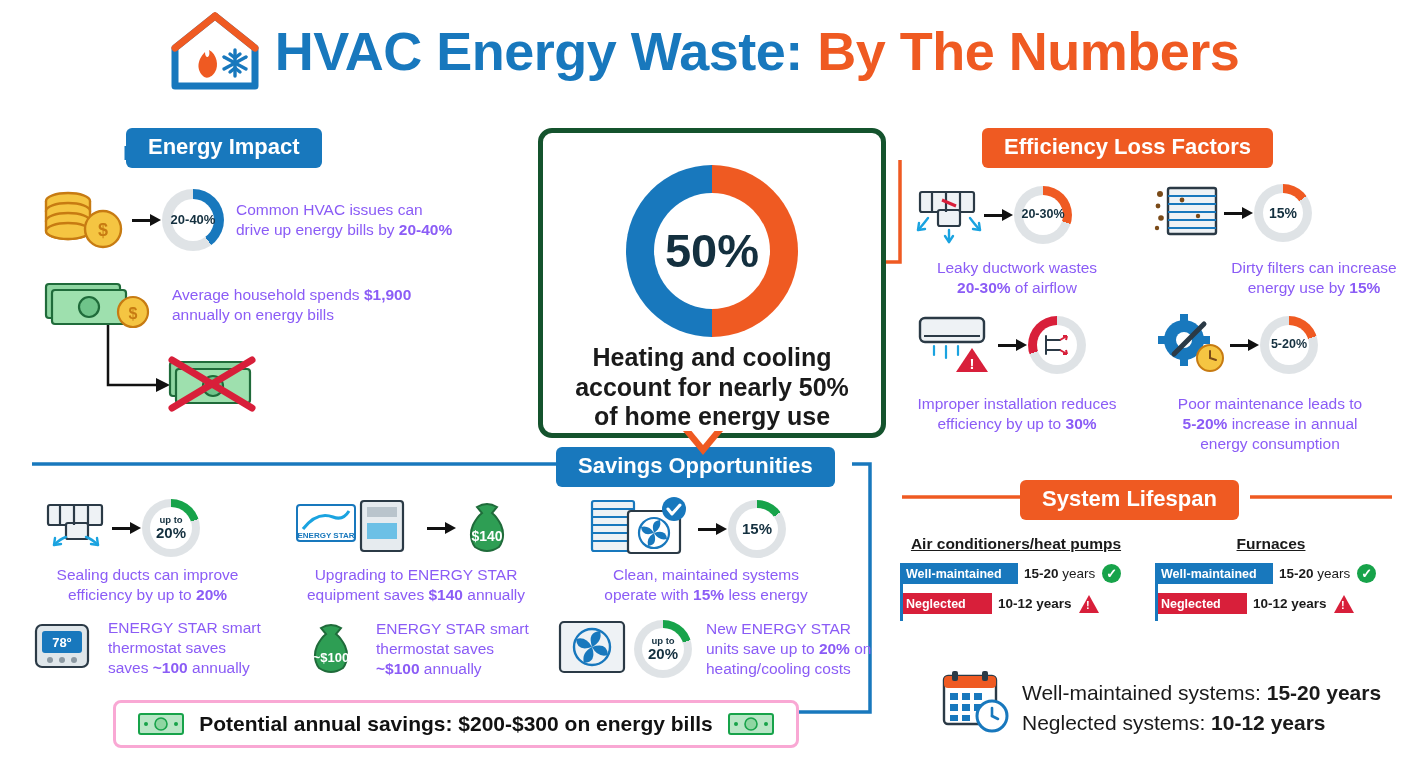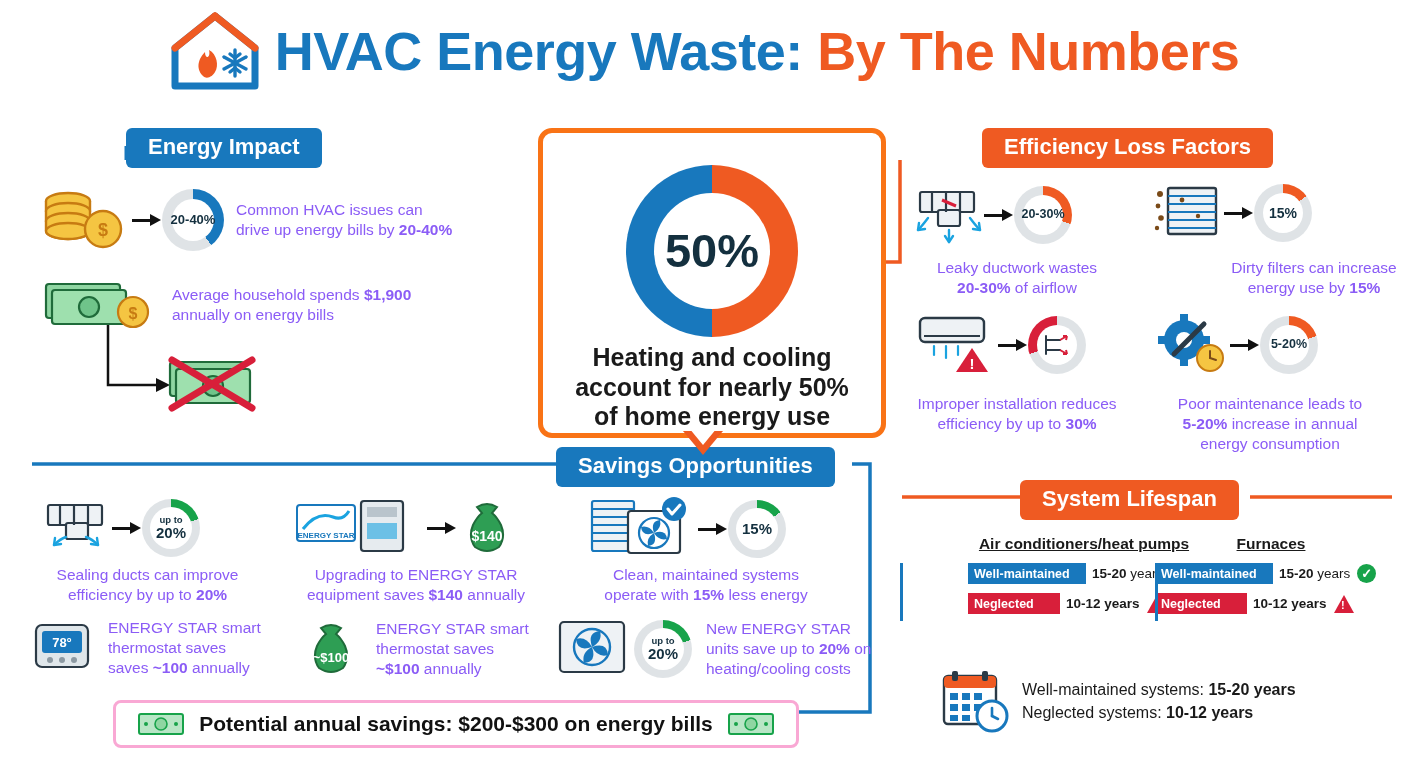--- a/index.html
+++ b/index.html
@@ -115,21 +115,21 @@
     z-index: 2;
     text-align: center;
     line-height: 1.05;
   }
 
   
   .center-card {
     position: absolute;
     left: 538px; top: 128px;
     width: 338px; height: 300px;
-    border: 5px solid #f97316;
+    border: 5px solid #14532d;
     border-radius: 14px;
     background: #fff;
     display: flex;
     flex-direction: column;
     align-items: center;
     z-index: 5;
   }
   .center-card .tail {
     position: absolute;
     left: 140px;
@@ -227,21 +227,21 @@
   .warn::after {
     content: "!";
     position: absolute;
     left: -2.5px; top: 4px;
     font-size: 11px; font-weight: bold; color: #fff;
   }
 
   .legend {
     position: absolute;
     left: 1022px; top: 678px;
-    font-size: 16px;
+    font-size: 21px;
     line-height: 1.45;
   }
 </style>
 </head>
 <body>
 
 <div class="stage">
 
   <div class="title-row">
     <div class="logo-house">
@@ -648,21 +648,21 @@
     <svg width="48" height="26" viewBox="0 0 48 26">
       <rect x="2" y="3" width="44" height="20" rx="2" fill="#b8e6c6" stroke="#17a34a" stroke-width="2"></rect>
       <circle cx="24" cy="13" r="6" fill="#8fd6a2" stroke="#17a34a" stroke-width="1.6"></circle>
       <circle cx="9" cy="13" r="2" fill="#17a34a"></circle>
         <circle cx="39" cy="13" r="2" fill="#17a34a"></circle>
     </svg>
   </div>
 
   <div class="pill orange" style="left:1020px; top:480px;">System Lifespan</div>
 
-  <div class="bargroup" style="left:924px; top:535px; width:232px;padding-left:44px;">
+  <div class="bargroup" style="left:900px; top:535px; width:232px;">
     <div class="barhead">Air conditioners/heat pumps</div>
     <div class="barline">
       <div class="bar blue" style="width:118px;">
         <span>Well-maintained</span>
       </div>
       <span class="barval"><span>15-20</span> <span class="yrs">years</span></span>
       <span class="check">✓</span>
     </div>
     <div class="barline">
       <div class="bar red" style="width:92px;">

